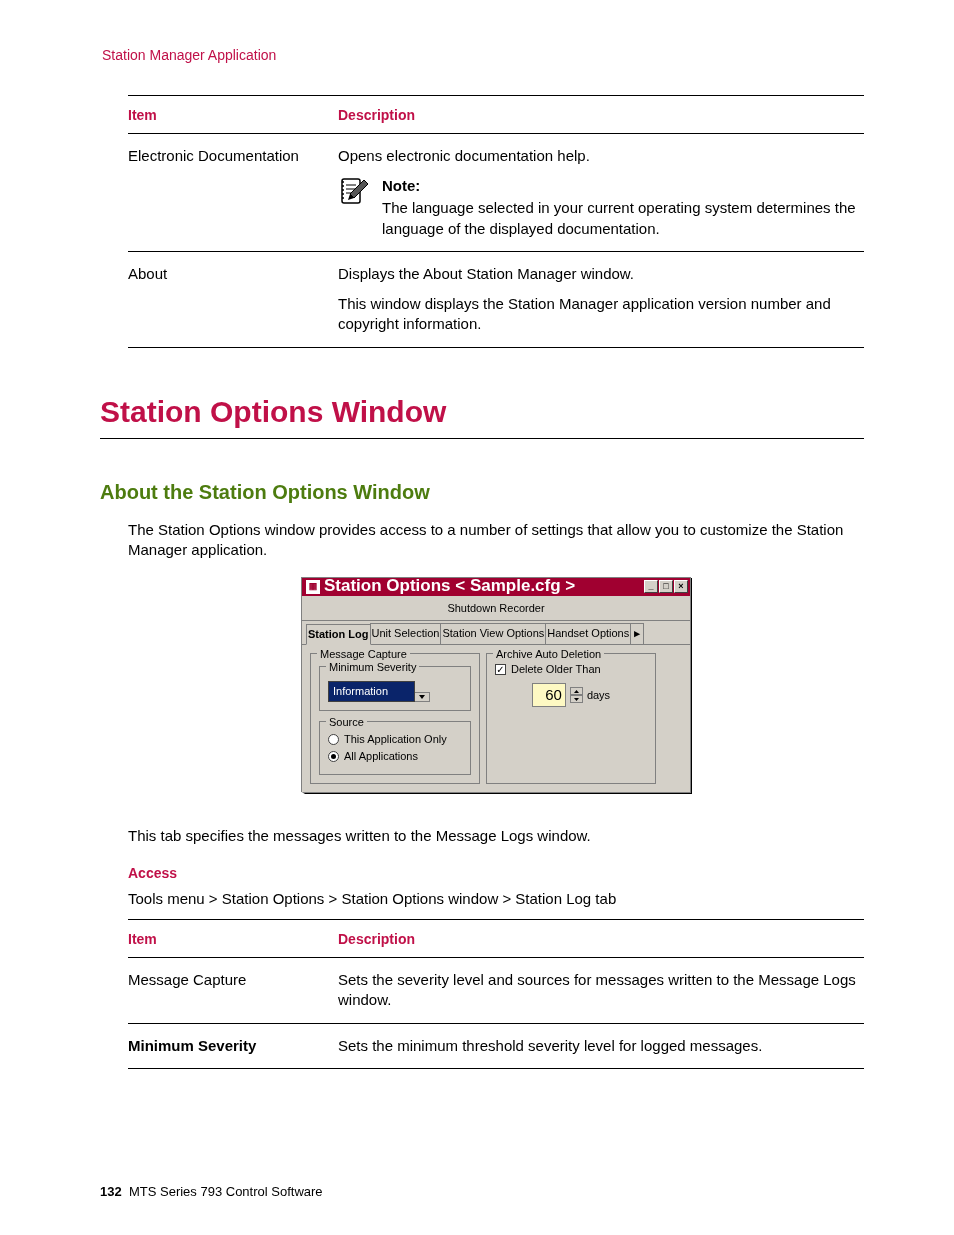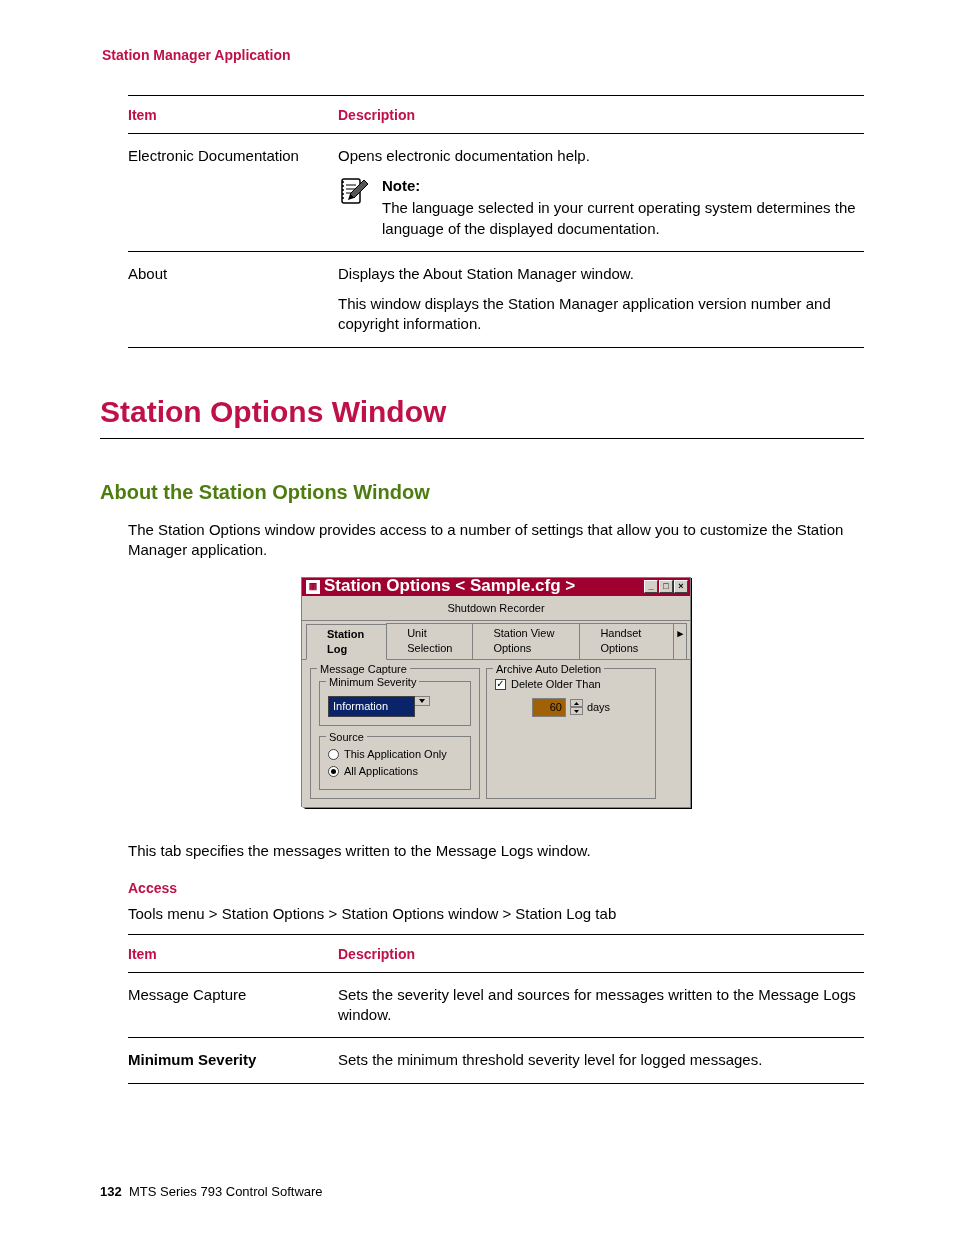--- a/index.html
+++ b/index.html
@@ -14,21 +14,20 @@
     line-height: 1.35;
   }
   .page {
     padding: 46px 90px 0 100px;
   }
   .running-header {
     color: #c01048;
     font-size: 14px;
     margin-bottom: 30px;
     margin-left: 2px;
-    font-weight: bold;
   }
   .content {
     margin-left: 28px;
   }
   table.doc-table {
     width: 100%;
     border-collapse: collapse;
     margin-bottom: 28px;
   }
   table.doc-table th {
@@ -99,41 +98,41 @@
     padding:2px 2px 2px 4px;
     font-weight:bold;
     height:18px;
   }
   .titlebar .app-icon { width:14px; height:14px; background:#fff; margin-right:4px; display:inline-flex; align-items:center; justify-content:center; font-size:9px; color:#a00030;}
   .titlebar .title { flex:1; font-size:17px; }
   .titlebar .wbtn { width:14px; height:13px; background:#d4d0c8; border:1px solid #fff; border-right-color:#404040; border-bottom-color:#404040; margin-left:1px; font-size:9px; line-height:11px; text-align:center; color:#000;}
   .menubar { padding:5px 0; text-align:center; background:#d4d0c8; border-bottom:1px solid #808080;}
   .menubar span { font-size:11px; }
   .tabs { display:flex; background:#d4d0c8; padding:2px 4px 0 4px; gap:0; border-bottom:1px solid #808080;}
-  .tab { padding:2px 20px; font-size:11px; border:1px solid #808080; border-bottom:none; background:#d4d0c8; margin-right:-1px; position:relative; }
+  .tab { padding:2px 1px; font-size:11px; border:1px solid #808080; border-bottom:none; background:#d4d0c8; margin-right:-1px; position:relative; }
   .tab.active { background:#d4d0c8; font-weight:bold; border-bottom:1px solid #d4d0c8; top:1px; }
   .tab.scroll { padding:2px 3px; font-weight:bold;}
   .panel { display:flex; gap:6px; padding:8px; }
   .groupbox { border:1px solid #808080; padding:10px 8px 8px 8px; position:relative; }
   .groupbox > .legend { position:absolute; top:-7px; left:6px; background:#d4d0c8; padding:0 3px; font-size:11px; }
   .gb-outer { width:170px; }
   .gb-inner { margin-top:2px; }
-  .combo { display:flex; align-items:flex-start; margin-top:4px; width:102px; }
+  .combo { display:flex; align-items:flex-end; margin-top:4px; width:102px; }
   .combo .val { flex:1; background:#0a246a; color:#fff; padding:2px 4px; border:1px solid #404040; font-size:11px;}
   .combo .arrow { width:15px; background:#d4d0c8; border:1px solid #808080; border-left:none; display:flex; align-items:center; justify-content:center;}
   .combo .arrow svg{width:8px;height:8px;}
   .gb-source { margin-top:10px; padding:8px;}
   .radio-row { display:flex; align-items:center; gap:5px; font-size:11px; margin:2px 0;}
   .radio { width:11px; height:11px; border:1px solid #404040; border-radius:50%; background:#fff; display:inline-flex; align-items:center; justify-content:center;}
   .radio .dot{width:5px;height:5px;border-radius:50%;background:#000;}
   .gb-archive { width:170px; padding:8px;}
   .check-row{display:flex;align-items:center;gap:5px;font-size:11px;}
   .check{width:11px;height:11px;border:1px solid #404040;background:#fff;display:inline-flex;align-items:center;justify-content:center;font-size:10px;line-height:1;}
   .spin-row{display:flex;align-items:center;gap:4px;margin-top:6px;justify-content:center;}
-  .spin-val{width:34px;text-align:right;padding:1px 3px;border:1px solid #808080;background:#a16207;font-size:11px;}
+  .spin-val{width:34px;text-align:right;padding:1px 3px;border:1px solid #808080;background:#fef9c3;font-size:15px;}
   .spin-btns{display:flex;flex-direction:column;}
   .spin-btns .sb{width:13px;height:8px;border:1px solid #808080;background:#d4d0c8;display:flex;align-items:center;justify-content:center;}
   .spin-btns .sb svg{width:7px;height:5px;}
   
   .torn { height:14px; background:#fff; margin-top:-1px; clip-path: polygon(0 0, 4% 60%, 9% 20%, 15% 70%, 22% 30%, 30% 80%, 38% 35%, 47% 75%, 55% 25%, 63% 70%, 72% 30%, 80% 80%, 88% 35%, 95% 70%, 100% 20%, 100% 100%, 0 100%);}
   .win-outer{position:relative;display:inline-block;}
 
   .access-label {
     color:#c01048; font-weight:bold; font-size:14px; margin:18px 0 6px 0;
   }

